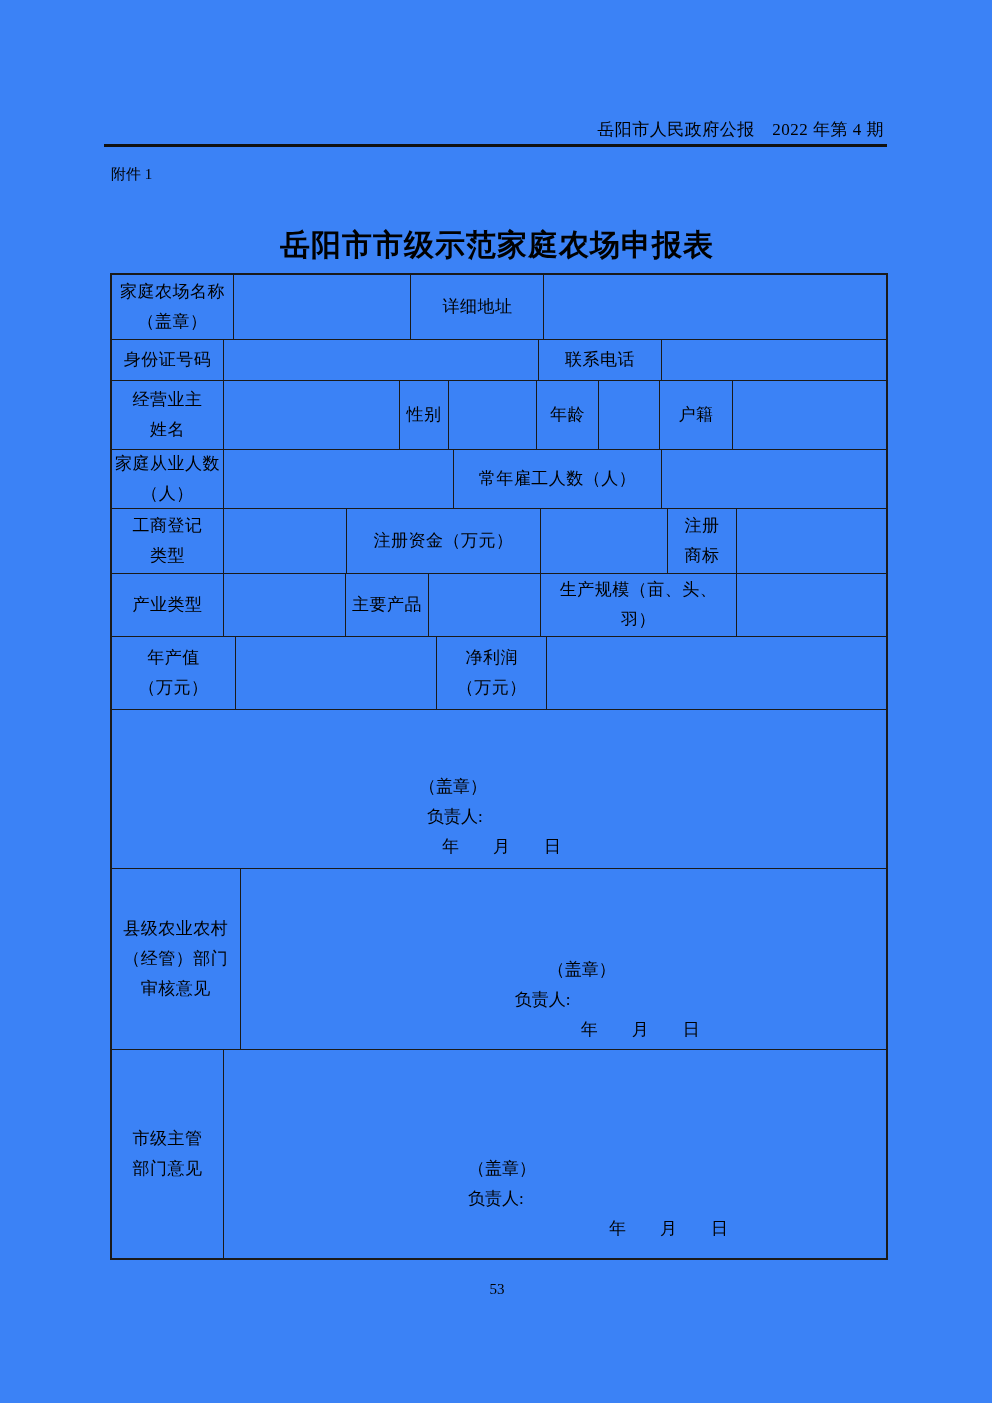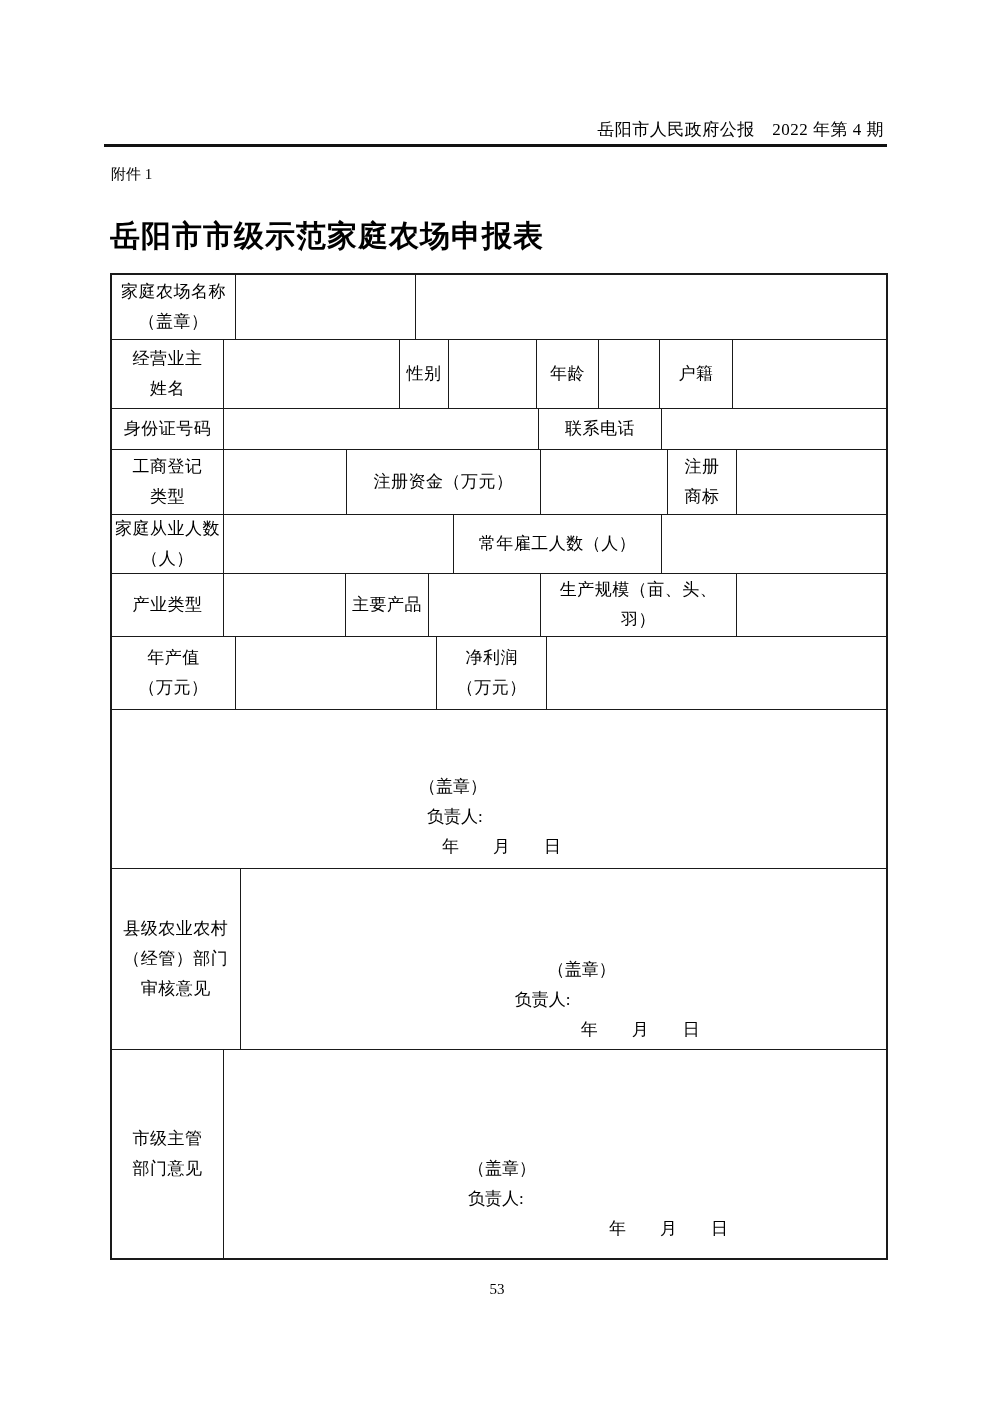--- a/index.html
+++ b/index.html
@@ -1,33 +1,33 @@
 <!DOCTYPE html>
 <html><head>
 <meta charset="utf-8">
 <style>
   html,body{margin:0;padding:0;background:#888;}
   .page{
-    position:relative;width:992px;height:1403px;background:#ffffff;
+    position:relative;width:992px;height:1403px;background:#3b82f6;
     font-family:"Liberation Serif","DejaVu Serif",serif;color:#000;
     overflow:hidden;
   }
   .hdr{
     position:absolute;top:118px;left:110px;width:774px;
     text-align:right;font-size:17px;letter-spacing:0.5px;white-space:pre;
   }
   .hdr-rule{
     position:absolute;top:144px;left:104px;width:783px;height:3px;background:#111;
   }
   .attachment{
     position:absolute;top:165px;left:111px;font-size:15px;
   }
   .title{
-    position:absolute;top:216px;left:110px;width:774px;
-    font-size:30px;font-weight:bold;letter-spacing:1px;
+    position:absolute;top:225px;left:110px;width:774px;
+    text-align:center;font-size:30px;font-weight:bold;letter-spacing:1px;
   }
   .tbl{
     position:absolute;top:273px;left:110px;width:774px;
     border:2px solid #1a1a1a;box-sizing:content-box;
   }
   .row{display:flex;width:774px;border-bottom:1px solid #1a1a1a;}
   .row:last-child{border-bottom:none;}
   .cell{
     box-sizing:border-box;border-right:1px solid #1a1a1a;height:100%;
     overflow:hidden;
@@ -70,59 +70,60 @@
   <div class="hdr-rule"></div>
   <div class="attachment">附件 1</div>
   <div class="title">岳阳市市级示范家庭农场申报表</div>
 
   <div class="tbl">
 
     <div class="row" style="height:64px">
       <div class="cell lbl" style="width:124px">家庭农场名称
 （盖章）</div>
       <div class="cell blank" style="width:180px"></div>
+      <div class="cell lbl" style="width:135px">详细地址</div>
       <div class="cell blank" style="width:347px"></div>
+    </div>
+
+    <div class="row" style="height:40px">
+      <div class="cell lbl" style="width:112px">身份证号码</div>
+      <div class="cell blank" style="width:315px"></div>
+      <div class="cell lbl" style="width:123px">联系电话</div>
+      <div class="cell blank" style="width:224px"></div>
     </div>
 
     <div class="row" style="height:68px">
       <div class="cell lbl" style="width:112px">经营业主
 姓名</div>
       <div class="cell blank" style="width:176px"></div>
       <div class="cell lbl" style="width:49px">性别</div>
       <div class="cell blank" style="width:88px"></div>
       <div class="cell lbl" style="width:62px">年龄</div>
       <div class="cell blank" style="width:61px"></div>
       <div class="cell lbl" style="width:73px">户籍</div>
       <div class="cell blank" style="width:153px"></div>
     </div>
 
-    <div class="row" style="height:40px">
-      <div class="cell lbl" style="width:112px">身份证号码</div>
-      <div class="cell blank" style="width:315px"></div>
-      <div class="cell lbl" style="width:123px">联系电话</div>
+    <div class="row" style="height:58px">
+      <div class="cell lbl" style="width:112px">家庭从业人数
+（人）</div>
+      <div class="cell blank" style="width:230px"></div>
+      <div class="cell lbl" style="width:208px">常年雇工人数（人）</div>
       <div class="cell blank" style="width:224px"></div>
     </div>
 
     <div class="row" style="height:64px">
       <div class="cell lbl" style="width:112px">工商登记
 类型</div>
       <div class="cell blank" style="width:123px"></div>
       <div class="cell lbl" style="width:194px">注册资金（万元）</div>
       <div class="cell blank" style="width:127px"></div>
       <div class="cell lbl" style="width:69px">注册
 商标</div>
       <div class="cell blank" style="width:149px"></div>
-    </div>
-
-    <div class="row" style="height:58px">
-      <div class="cell lbl" style="width:112px">家庭从业人数
-（人）</div>
-      <div class="cell blank" style="width:230px"></div>
-      <div class="cell lbl" style="width:208px">常年雇工人数（人）</div>
-      <div class="cell blank" style="width:224px"></div>
     </div>
 
     <div class="row" style="height:62px">
       <div class="cell lbl" style="width:112px">产业类型</div>
       <div class="cell blank" style="width:122px"></div>
       <div class="cell lbl" style="width:83px">主要产品</div>
       <div class="cell blank" style="width:112px"></div>
       <div class="cell lbl" style="width:196px">生产规模（亩、头、
 羽）</div>
       <div class="cell blank" style="width:149px"></div>

